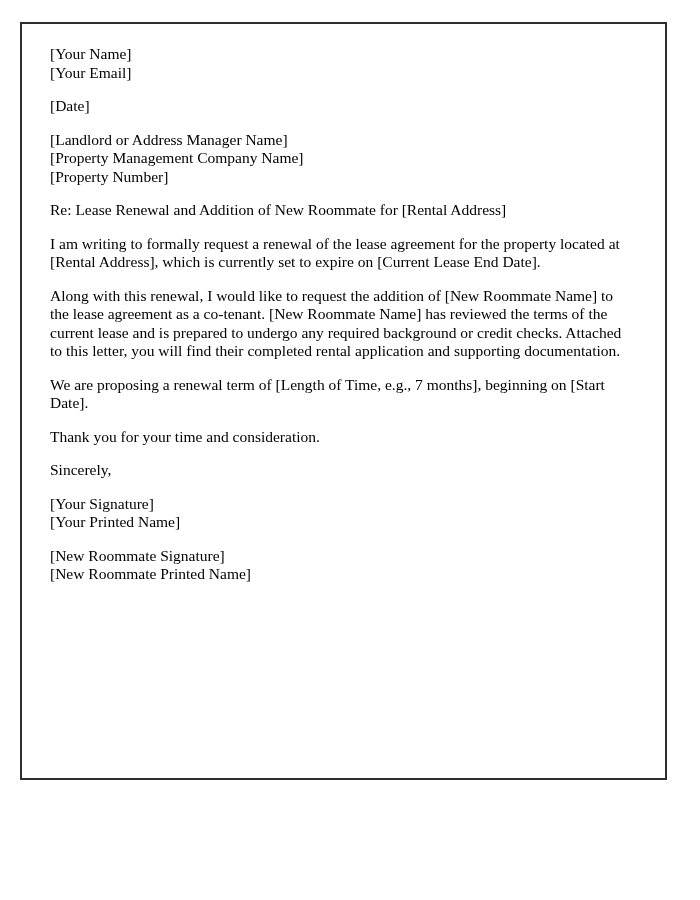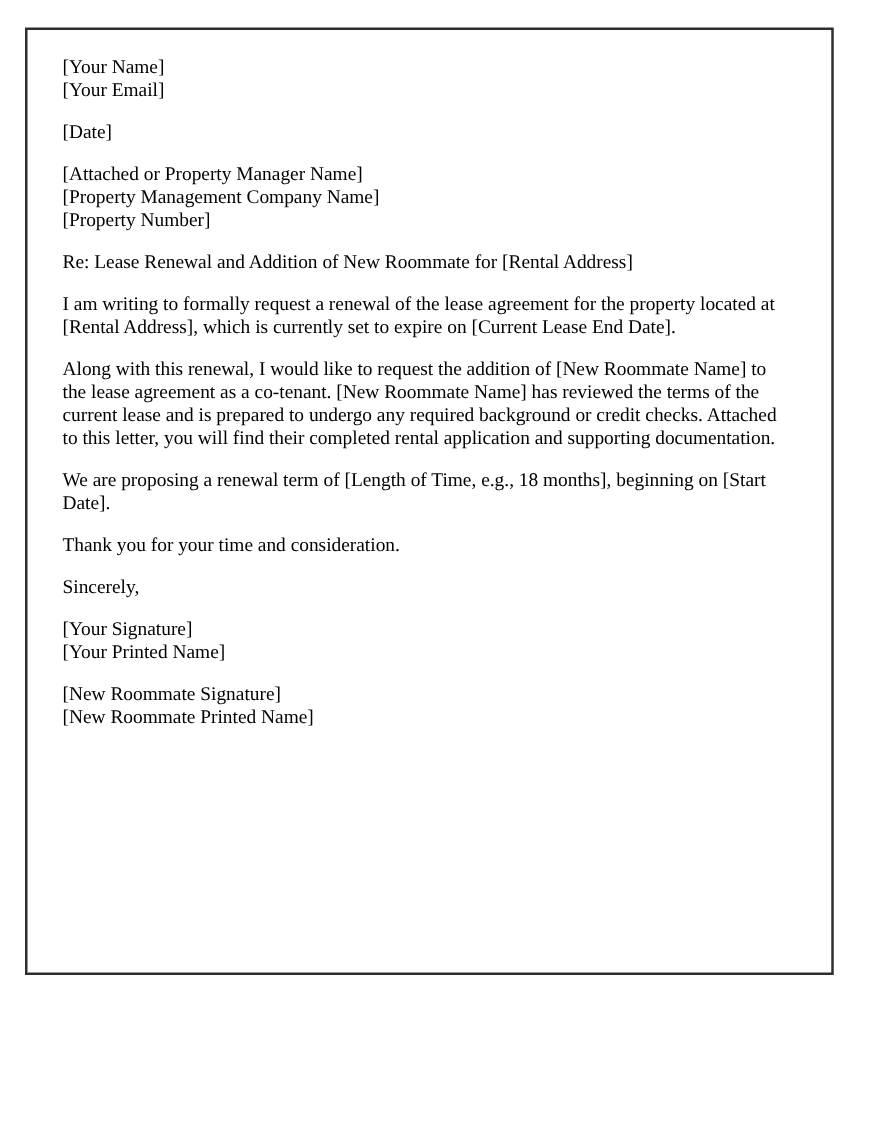--- a/index.html
+++ b/index.html
@@ -48,34 +48,34 @@
     <div class="block">
         <div class="line">[Your Name]</div>
         <div class="line">[Your Email]</div>
       </div>
 
     <div class="block">
       <div class="line">[Date]</div>
     </div>
 
     <div class="block">
-        <div class="line">[Attached or Property Manager Name]</div>
+        <div class="line">[Landlord or Address Manager Name]</div>
         <div class="line">[Property Management Company Name]</div>
         <div class="line">[Property Number]</div>
       </div>
 
     <div class="block">
       <div>Re: Lease Renewal and Addition of New Roommate for [Rental Address]</div>
     </div>
 
 
     <div>
         <div class="para-block">I am writing to formally request a renewal of the lease agreement for the property located at [Rental Address], which is currently set to expire on [Current Lease End Date].</div>
         <div class="para-block">Along with this renewal, I would like to request the addition of [New Roommate Name] to the lease agreement as a co-tenant. [New Roommate Name] has reviewed the terms of the current lease and is prepared to undergo any required background or credit checks. Attached to this letter, you will find their completed rental application and supporting documentation.</div>
-        <div class="para-block">We are proposing a renewal term of [Length of Time, e.g., 18 months], beginning on [Start Date].</div>
+        <div class="para-block">We are proposing a renewal term of [Length of Time, e.g., 7 months], beginning on [Start Date].</div>
         <div class="para-block">Thank you for your time and consideration.</div>
       </div>
 
     <div class="block">
       <div>Sincerely,</div>
     </div>
 
     <div class="block">
         <div class="line">[Your Signature]</div>
         <div class="line">[Your Printed Name]</div>

